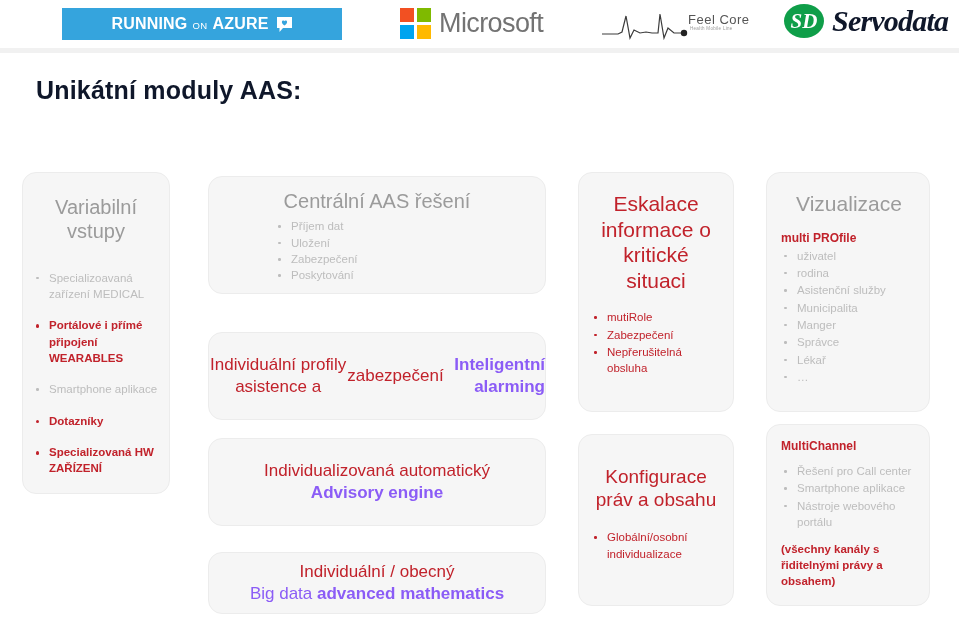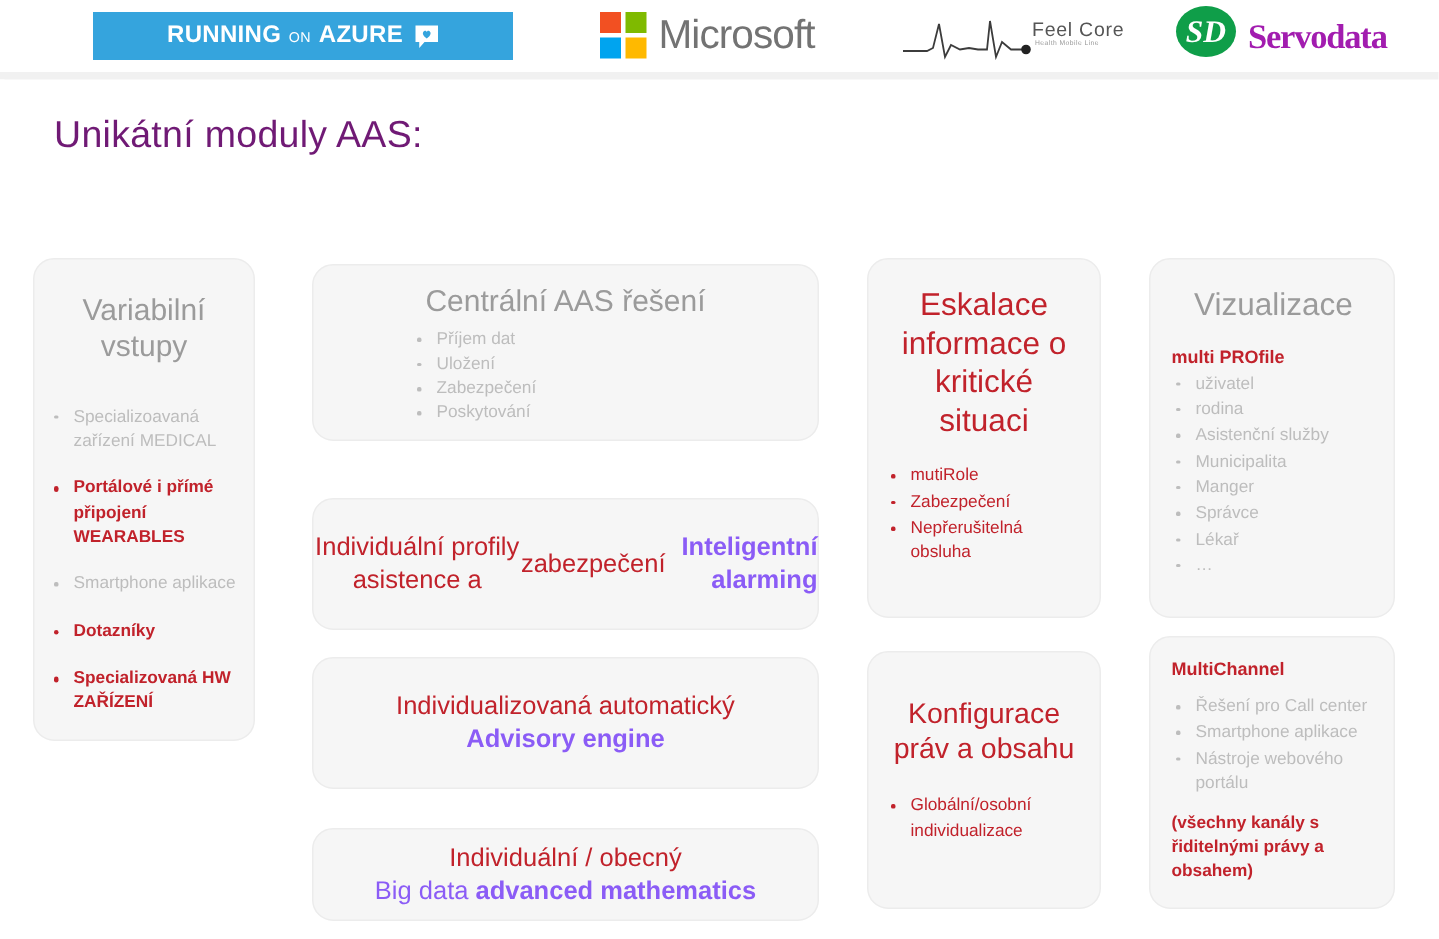--- a/index.html
+++ b/index.html
@@ -120,34 +120,35 @@
     display: flex;
     align-items: center;
     justify-content: center;
     color: #ffffff;
     font-size: 21px;
     font-style: italic;
     font-weight: bold;
     font-family: "Liberation Serif", serif;
   }
   #servo-wordmark {
-    color: #a21caf;
-    font-size: 23px;
-    font-weight: bold;
+    color: #0f172a;
+    font-size: 30px;
+    font-weight: bold;
+    font-style: italic;
     letter-spacing: -.8px;
     font-family: "Liberation Serif", serif;
   }
 
   
   #page-title {
     position: absolute;
     left: 36px; top: 76px;
-    color: #701a75;
+    color: #0f172a;
     font-size: 25px;
-    font-weight: normal;
+    font-weight: bold;
     letter-spacing: .2px;
   }
 
   
   #left-rail {
     position: absolute;
     left: 0; top: 53px;
     width: 3px; height: 573px;
     background: #ffffff;
   }

